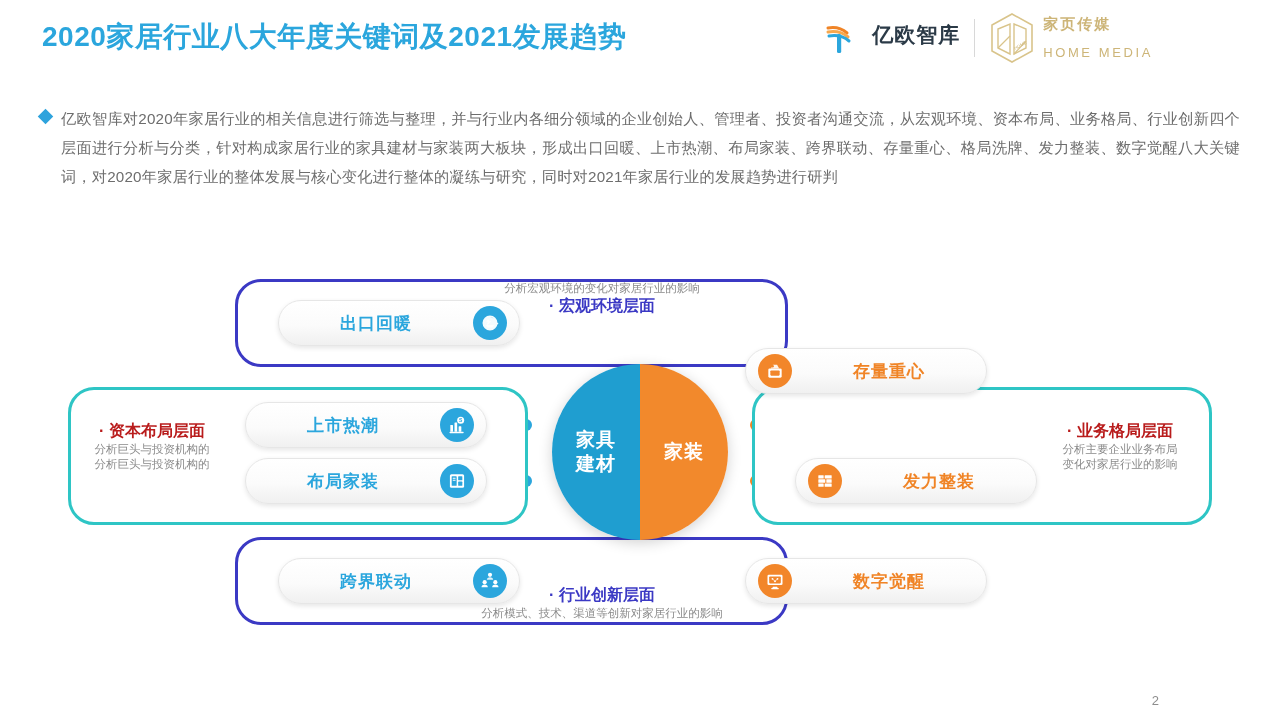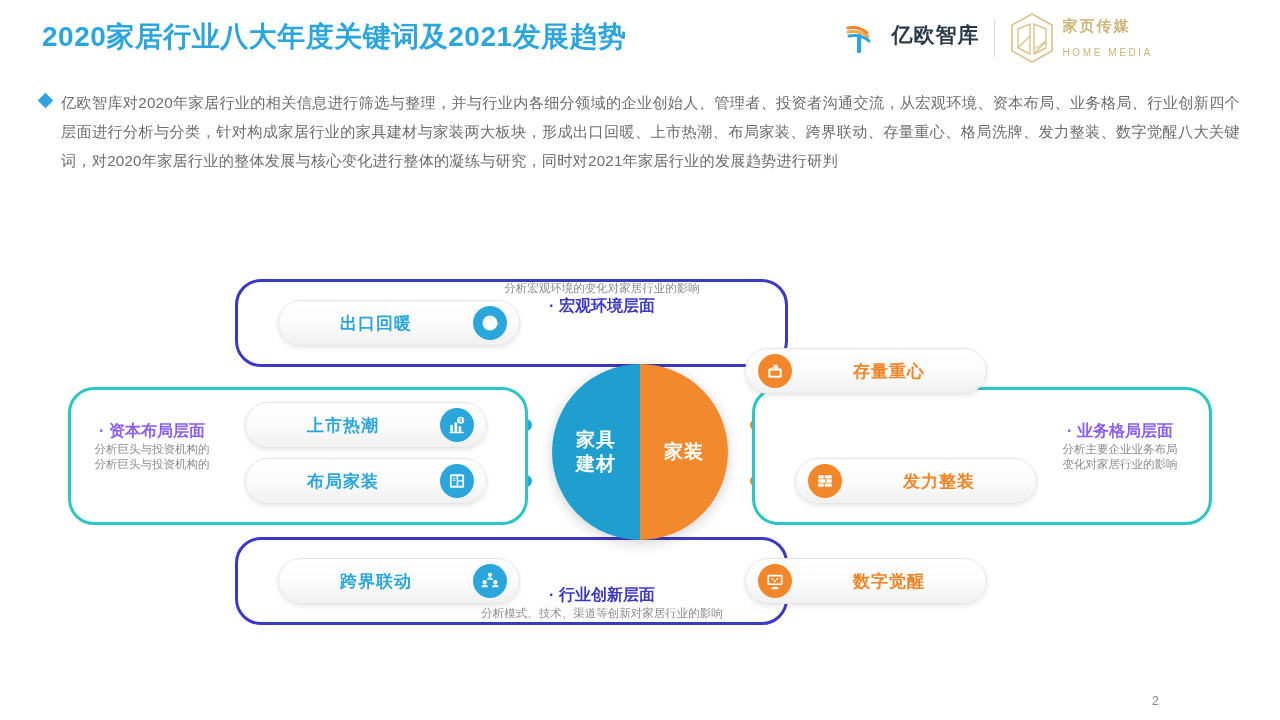--- a/index.html
+++ b/index.html
@@ -19,24 +19,24 @@
   }
   .logos { position: absolute; right: 32px; top: 8px; height: 60px; display:flex; align-items:center; gap:14px; }
   .logo-yiou { display:flex; align-items:flex-start; gap:17px; }
   .logo-yiou .mark { width:30px; height:34px; position:relative; }
   .logo-yiou .txt { font-size:21px; font-weight:bold; color:#2b3a47; letter-spacing:1px; }
   .logo-sep { width:1px; height:38px; background:#d8d8d8; }
   .logo-home { display:flex; align-items:center; gap:8px; }
   .logo-home .hexmark { width:46px; height:52px; position:relative; }
   .logo-home .hometxt { display:flex; flex-direction:column; line-height:1.1; }
   .logo-home .cn { font-size:15px; font-weight:bold; color:#cdb578; letter-spacing:2px; }
-  .logo-home .en { font-size:10px; color:#cdb578; letter-spacing:2.6px; margin-top:13px; }
-
-  
-  .intro { position:absolute; left:40px; top:88px; width:1200px; display:flex; gap:10px; }
+  .logo-home .en { font-size:13px; color:#cdb578; letter-spacing:2.6px; margin-top:13px; }
+
+  
+  .intro { position:absolute; left:40px; top:104px; width:1200px; display:flex; gap:10px; }
   .bullet-diamond {
     width:11px; height:11px; background:#2ea3dd; transform:rotate(45deg);
     margin-top:7px; flex:0 0 auto;
   }
   .intro p {
     font-size:15.2px; color:#6d6d6d; line-height:29px;
     text-align:justify; letter-spacing:.2px;
   }
 
   
@@ -46,21 +46,21 @@
   .panel { position:absolute; border-radius:26px; background:#fff; }
   .panel.top    { left:235px; top:24px;  width:553px; height:88px;  border:3px solid #3b39c4; }
   .panel.bottom { left:235px; top:282px; width:553px; height:88px;  border:3px solid #3b39c4; }
   .panel.left   { left:68px;  top:132px; width:460px; height:138px; border:3px solid #2ec5c5; }
   .panel.right  { left:752px; top:132px; width:460px; height:138px; border:3px solid #2ec5c5; }
 
   
   .layer-cap { position:absolute; text-align:center; }
   .layer-cap .name { font-size:16px; font-weight:bold; white-space:nowrap; }
   .layer-cap .name.blue   { color:#3b39c4; }
-  .layer-cap .name.teal   { color:#8b5cf6; }
+  .layer-cap .name.teal   { color:#b91c1c; }
   .layer-cap .desc { font-size:11.5px; color:#8a8a8a; line-height:15px; white-space:nowrap; }
 
   .cap-top    { left:442px; top:26px;  width:320px; }
   .cap-bottom { left:442px; top:330px; width:320px; }
   .cap-left   { left:72px;  top:166px; width:160px; }
   .cap-right  { left:1040px;top:166px; width:160px; }
   .cap-left .desc, .cap-right .desc { line-height:15px; }
 
   
   .pill {

